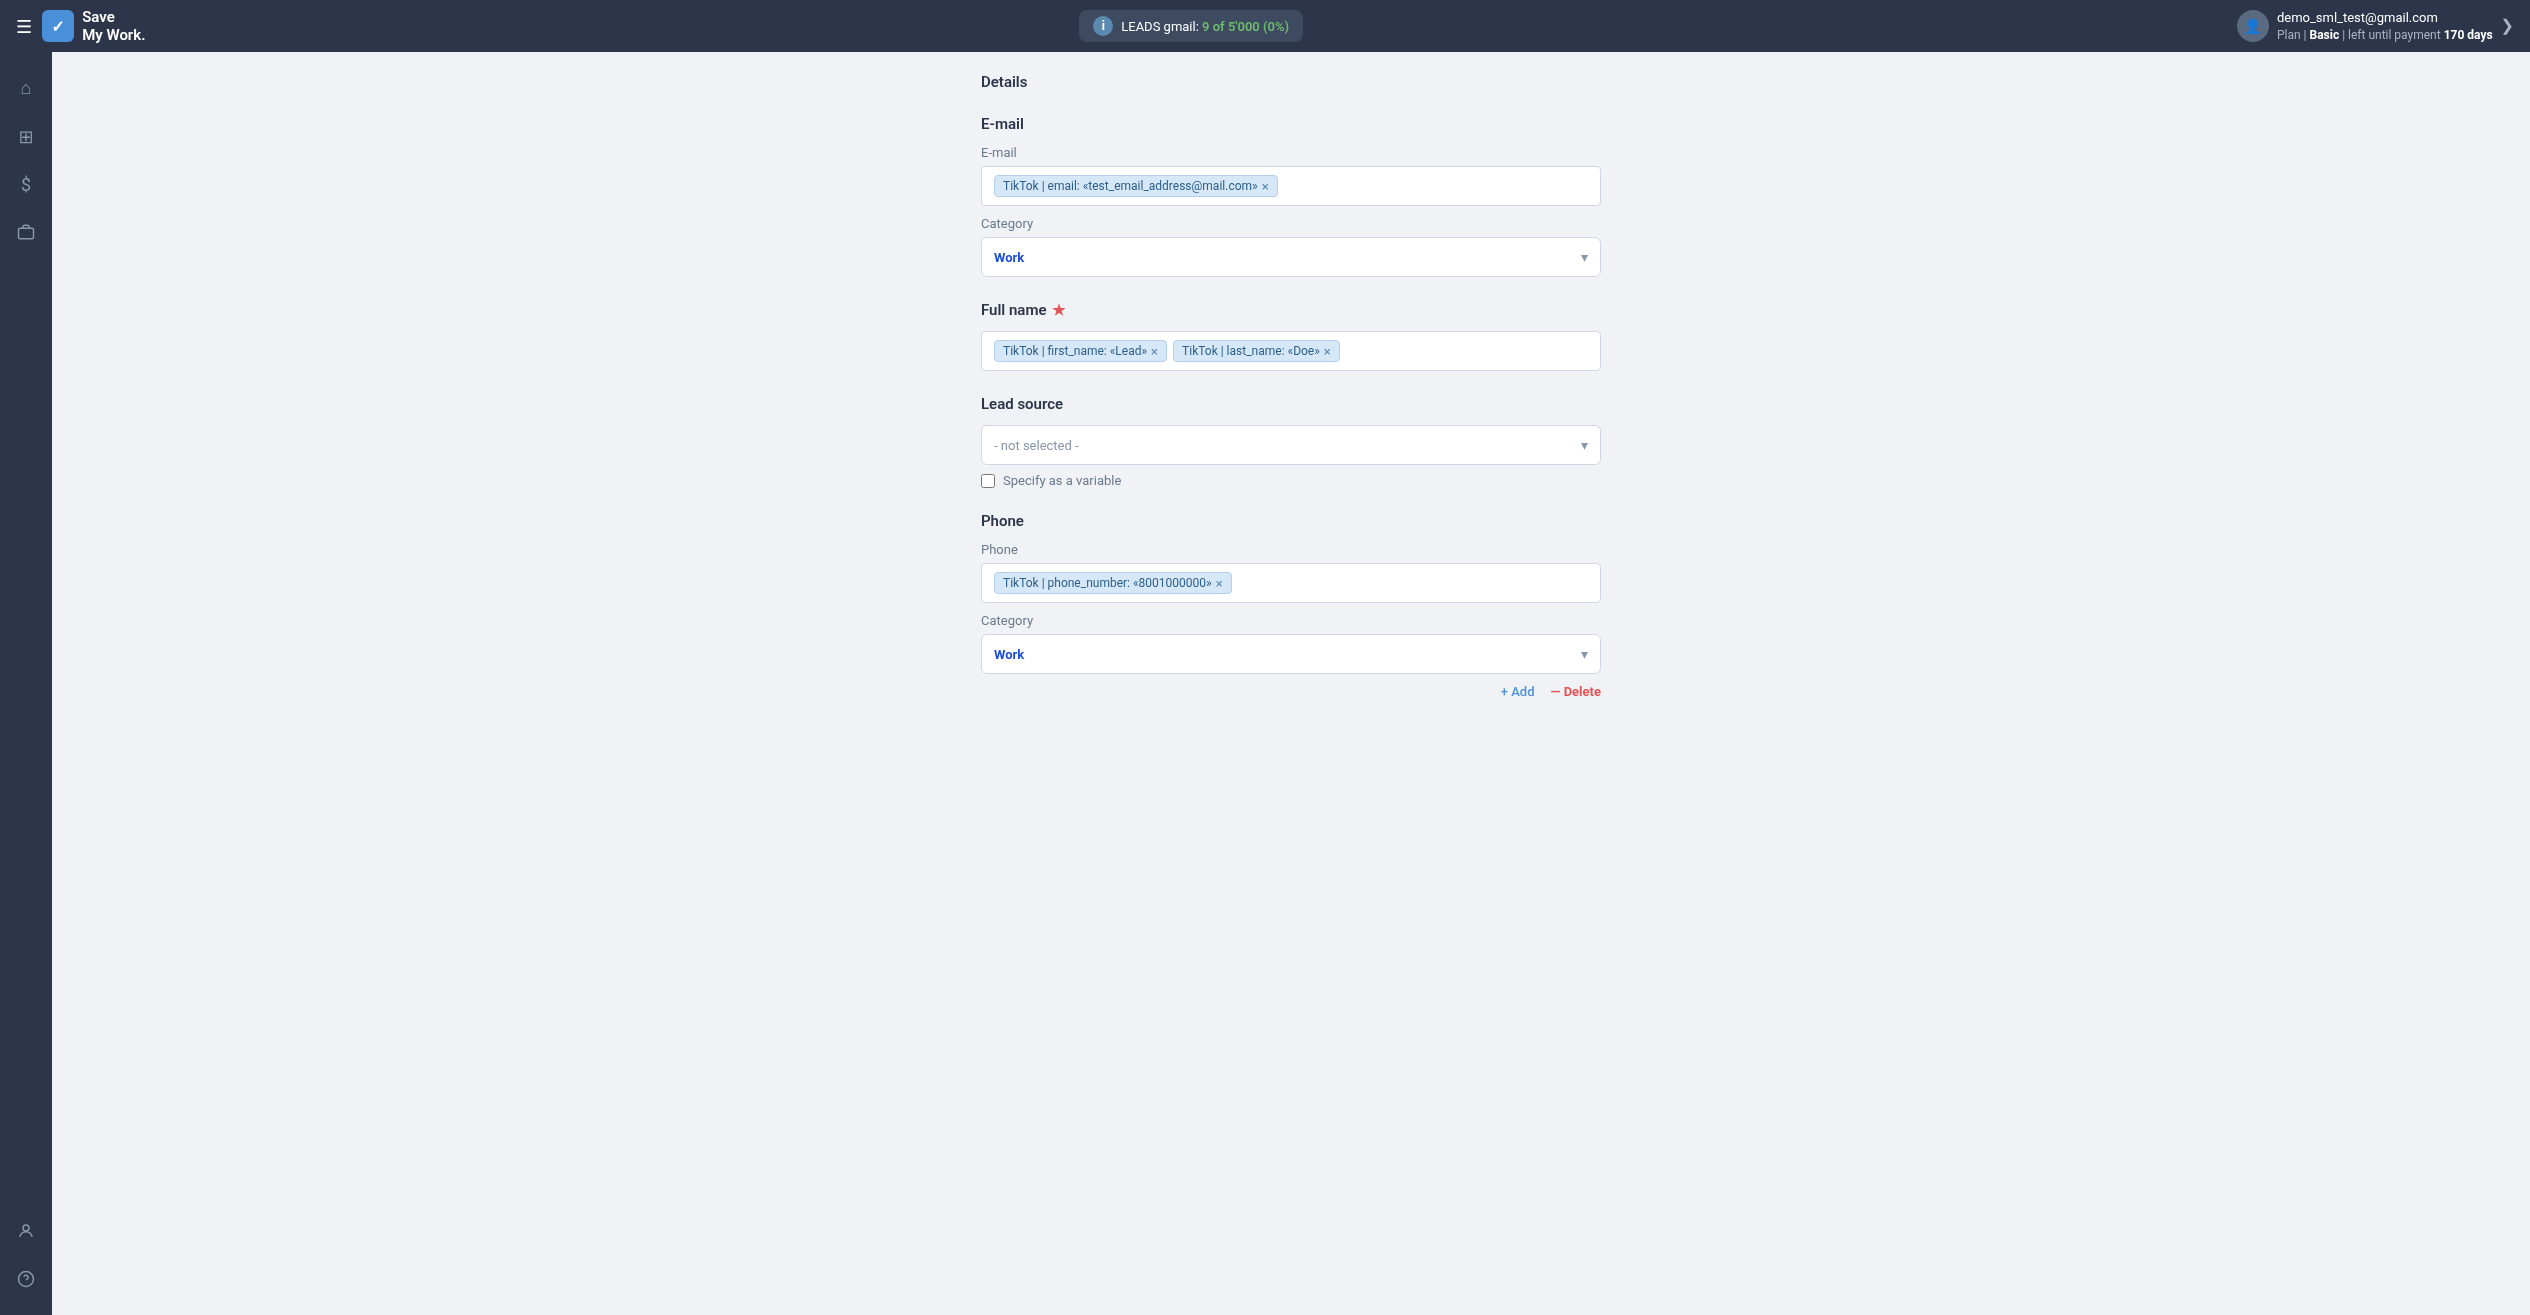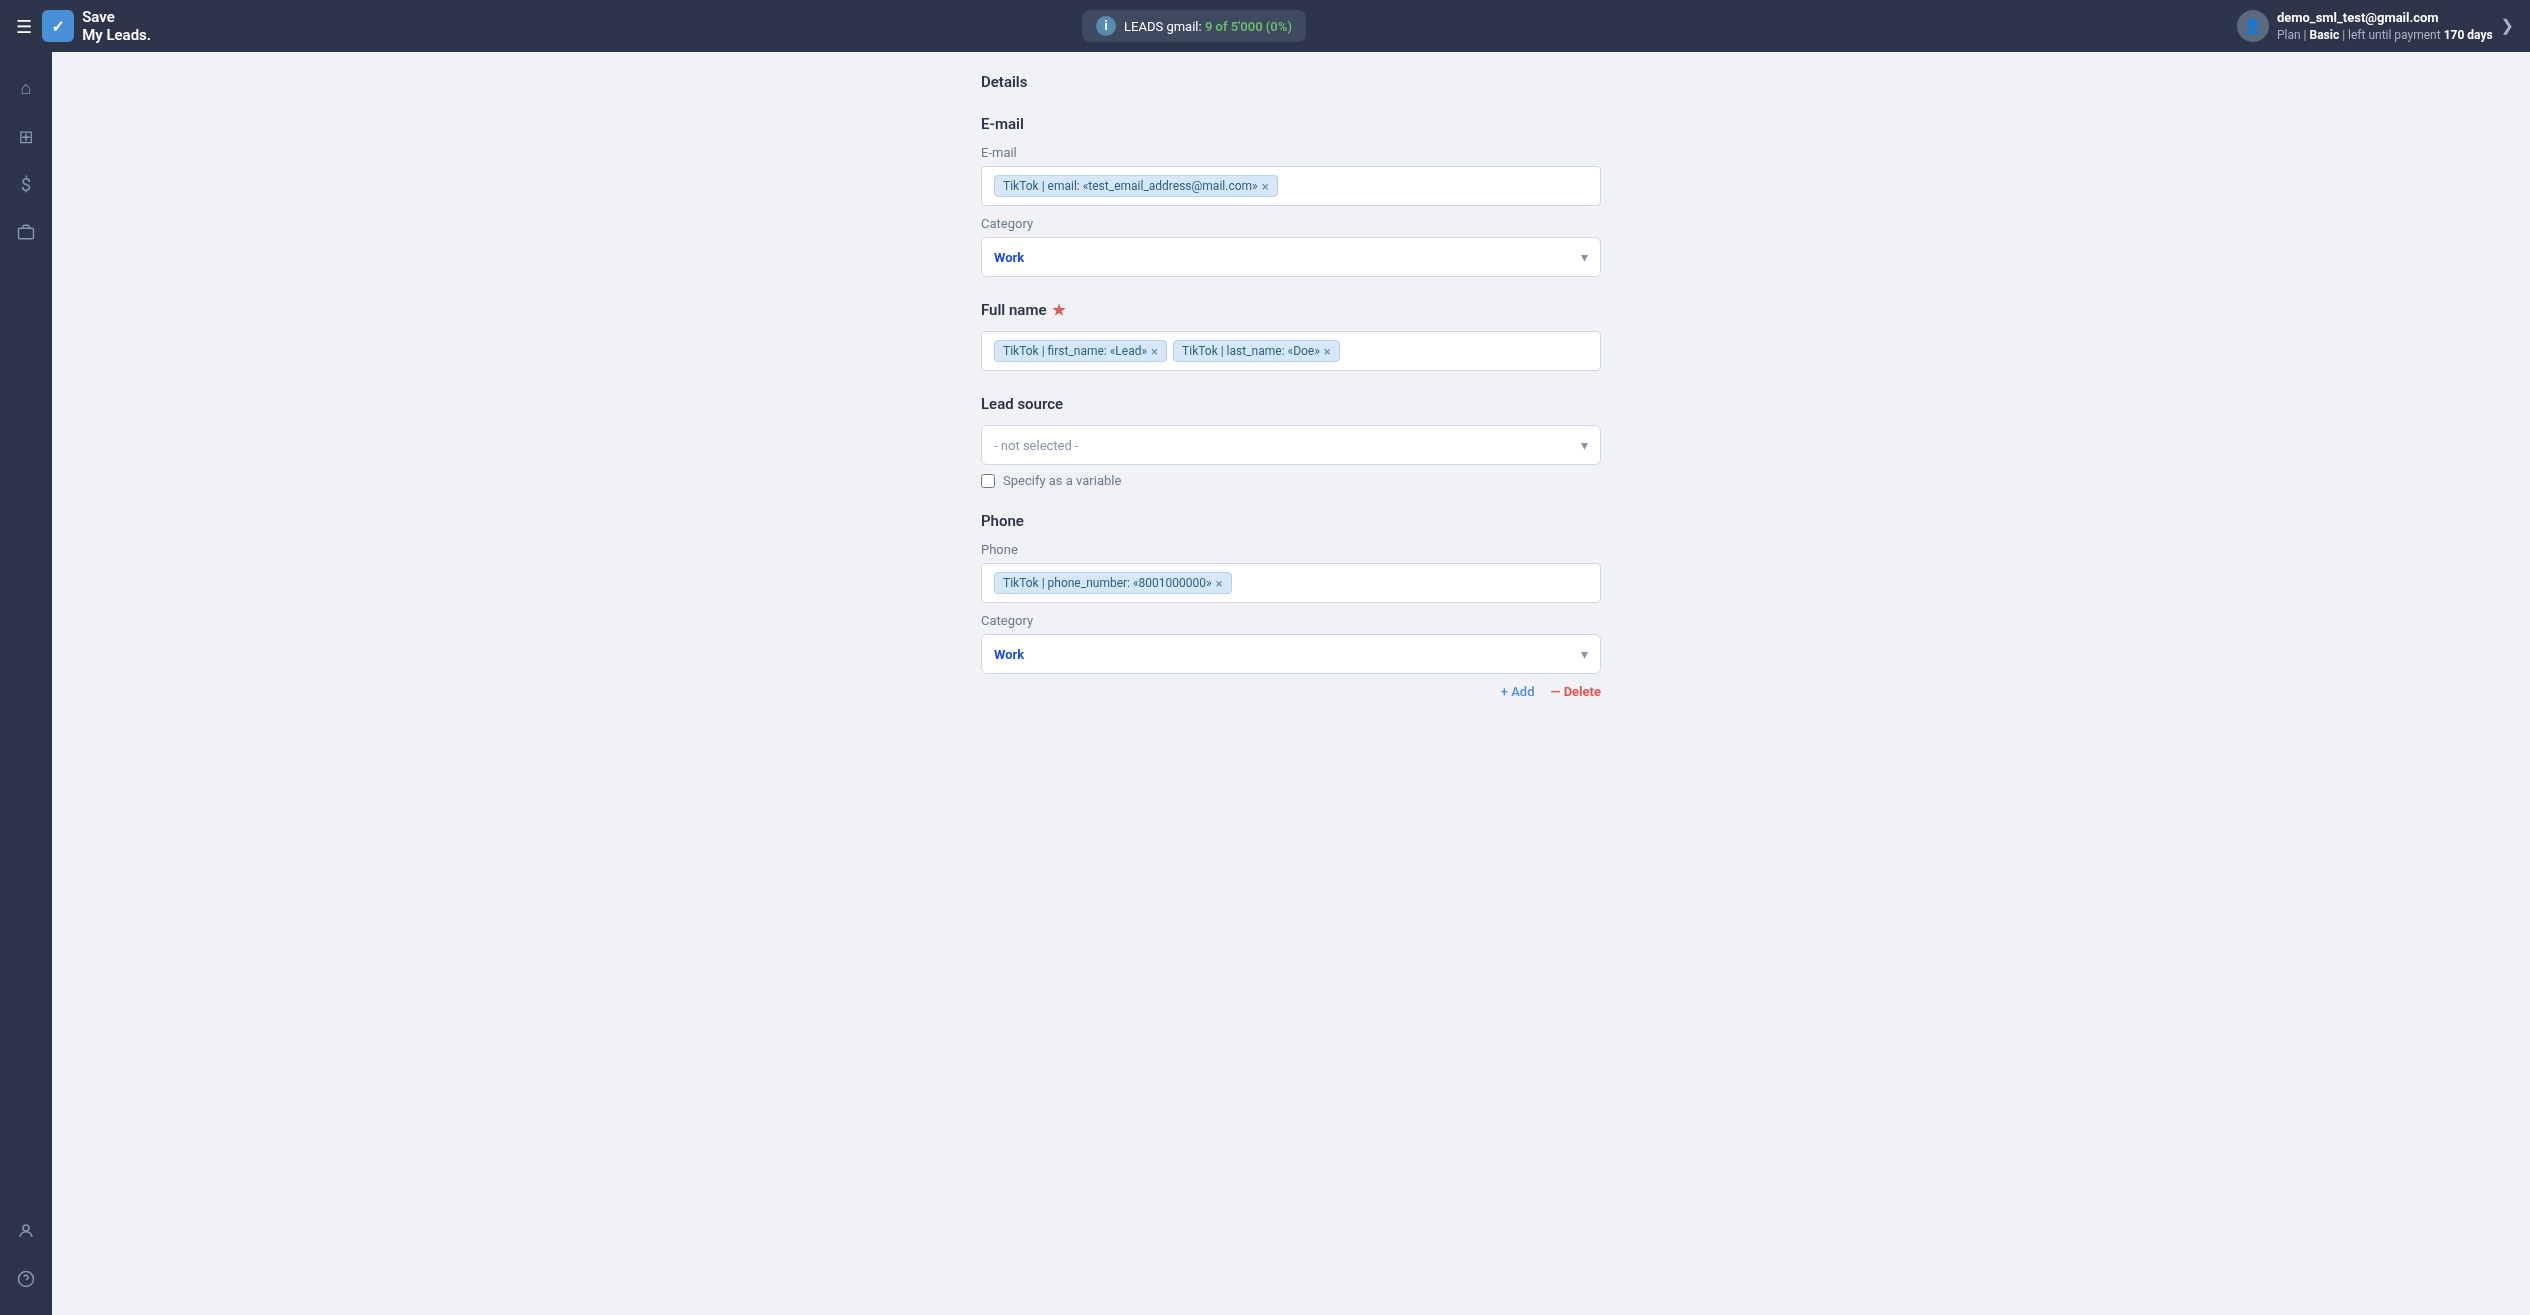--- a/index.html
+++ b/index.html
@@ -105,21 +105,21 @@
       justify-content: center;
       color: white;
       font-size: 14px;
     }
     .user-details {
       color: white;
       font-size: 13px;
       line-height: 1.4;
     }
     .user-email {
-      font-weight: 700;
+      font-weight: 400;
     }
     .user-plan {
       color: #aab4c4;
       font-size: 12px;
     }
     .user-plan .highlight {
       font-weight: 700;
       color: white;
     }
     .topbar-chevron {
@@ -319,21 +319,21 @@
 </head>
 <body>
 
 <div class="topbar">
   <div class="topbar-left">
     <span class="hamburger">☰</span>
     <div class="topbar-logo">
       <div class="logo-icon">✓</div>
       <div class="logo-text">
         <span>Save</span><br>
-        <span>My Leads.</span>
+        <span>My Work.</span>
       </div>
     </div>
   </div>
   <div class="topbar-center">
     <div class="leads-usage">
       <div class="info-icon">i</div>
       <span class="leads-usage-text">
         <span>LEADS gmail:</span>
         <span class="leads-count">9 of 5'000 (0%)</span>
       </span>

